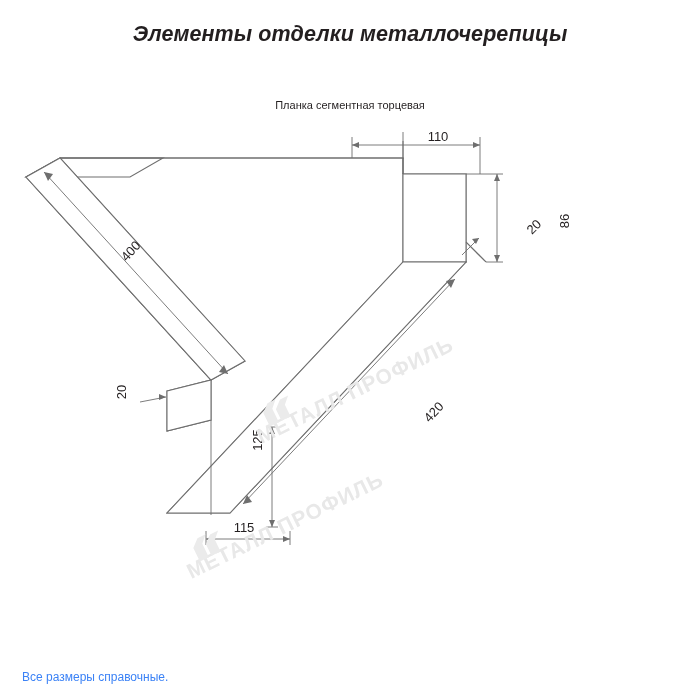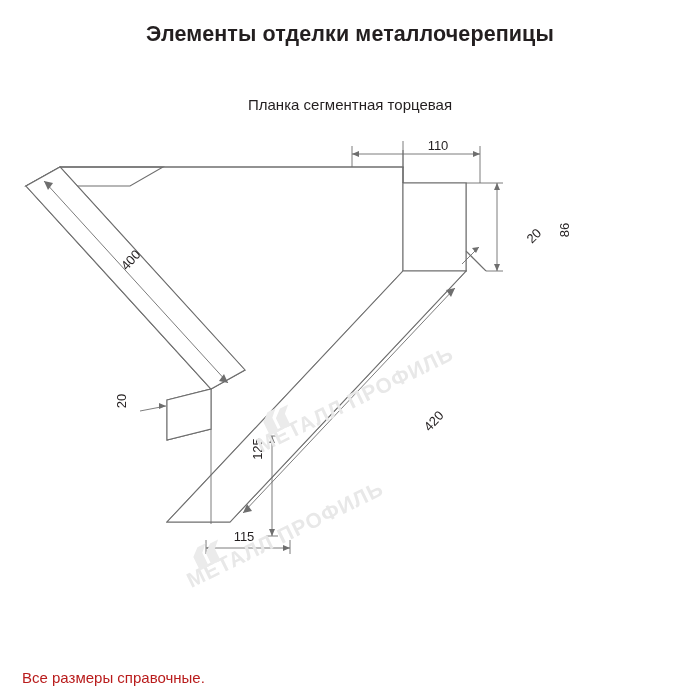--- a/index.html
+++ b/index.html
@@ -22,37 +22,38 @@
   .title {
     position: absolute;
     top: 22px;
     left: 0;
     width: 700px;
     text-align: center;
     font-size: 21.5px;
     font-weight: bold;
     letter-spacing: 0.1px;
     color: #231f20;
+    font-style: italic;
   }
   .subtitle {
     position: absolute;
     top: 94px;
     left: 0;
     width: 700px;
     text-align: center;
-    font-size: 15px;
+    font-size: 11px;
     line-height: 22px;
     color: #231f20;
   }
   .subtitle .line2 {
     display: block;
   }
   .drawing {
     position: absolute;
-    top: 136px;
+    top: 127px;
     left: 0;
     width: 560px;
     height: 470px;
   }
   .watermark {
     position: absolute;
     pointer-events: none;
     color: #e8e8e8;
     font-size: 21px;
     font-weight: bold;
@@ -73,23 +74,23 @@
   .wm-logo {
     position: absolute;
     pointer-events: none;
     width: 34px;
     height: 28px;
   }
   .footer {
     position: absolute;
     left: 22px;
     bottom: 13px;
-    font-size: 15px;
+    font-size: 12px;
     line-height: 19px;
-    color: #b91c1c;
+    color: #3b82f6;
   }
   .footer span {
     display: block;
   }
   svg { display: block; }
   text {
     font-family: "Liberation Sans", sans-serif;
     fill: #231f20;
   }
 </style>

